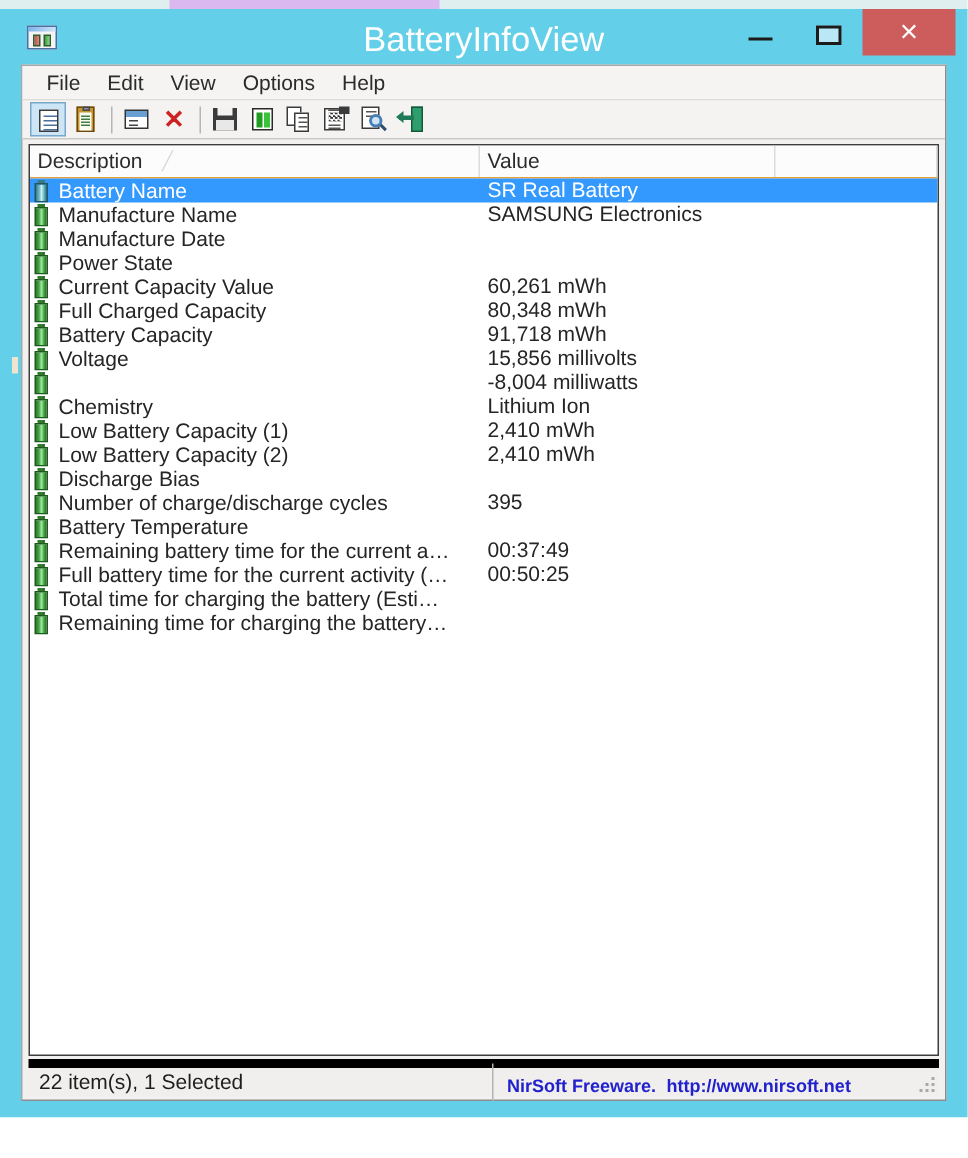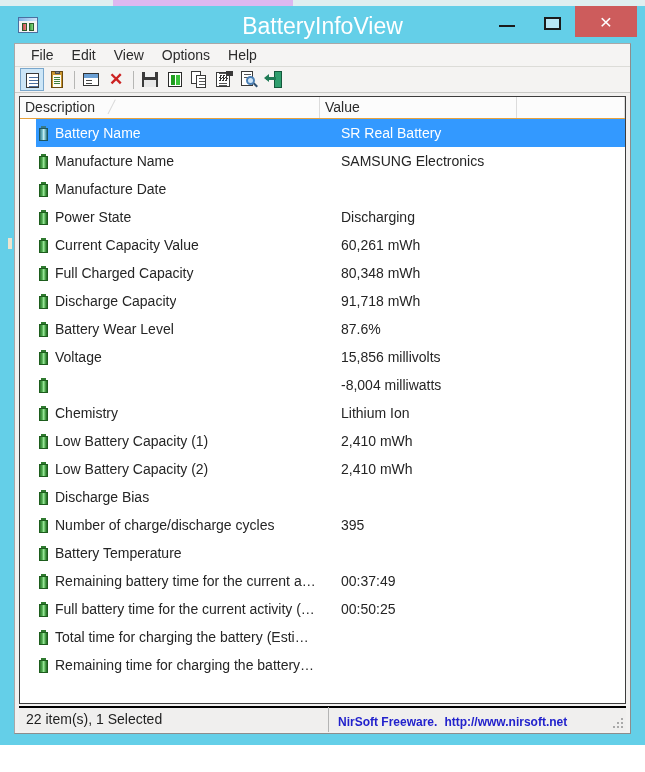--- a/index.html
+++ b/index.html
@@ -283,23 +283,22 @@
   #col-desc { width: 300px; }
   #col-value { width: 197px; }
   #col-extra { width: 108px; }
   #sort-mark {
     position: absolute; left: 88px; top: 3px;
     font-size: 12px; color: #d9d9d9;
   }
 
   #lv-rows { position: relative; }
   .lv-row {
-    display: flex; height: 28px; align-items: center;
+    display: flex; height: 16px; align-items: center;
     cursor: default;
-    margin-left: 16px;
   }
   .lv-row.selected { background: #3399ff; }
   .lv-row.selected .cell { color: #ffffff; }
 
   .cell-desc {
     width: 300px; display: flex; align-items: center;
     padding-left: 3px; overflow: hidden;
   }
   .cell-value { width: 197px; padding-left: 5px; overflow: hidden; }
   .cell {
@@ -325,21 +324,21 @@
     background: linear-gradient(to right,#3a7a86 0%,#79c2cf 35%,#cdeff5 52%,#79c2cf 72%,#2f6d78 100%);
     border-color: #1d5760;
   }
   .lv-row.selected .bat-icon .cap { background: #3a7a86; }
 
   
   #statusbar {
     position: absolute; left: 4px; top: 662px;
     width: 607px; height: 25px;
     background: #f0efee;
-    border-top: 2px solid #000000;
+    border-top: 6px solid #000000;
     display: flex; align-items: center;
   }
   #status-left {
     width: 310px; height: 25px;
     padding-left: 7px; padding-top: 4px;
     font-size: 14px; color: #1e1e1e;
     border-right: 1px solid #b4b4b4;
   }
   #status-right {
     flex: 1; padding-left: 9px; padding-top: 4px;
@@ -531,21 +530,20 @@
             <div class="cell-value"><span class="cell"></span></div>
           </div>
           <div class="lv-row">
             <div class="cell-desc">
               <span class="bat-icon">
                 <span class="cap"></span>
                 <span class="body"></span>
               </span>
               <span class="cell">Power State</span>
             </div>
-            <div class="cell-value"><span class="cell">Discharging</span></div>
           </div>
           <div class="lv-row">
             <div class="cell-desc">
               <span class="bat-icon">
                 <span class="cap"></span>
                 <span class="body"></span>
               </span>
               <span class="cell">Current Capacity Value</span>
             </div>
             <div class="cell-value"><span class="cell">60,261 mWh</span></div>
@@ -559,33 +557,23 @@
               <span class="cell">Full Charged Capacity</span>
             </div>
             <div class="cell-value"><span class="cell">80,348 mWh</span></div>
           </div>
           <div class="lv-row">
             <div class="cell-desc">
               <span class="bat-icon">
                 <span class="cap"></span>
                 <span class="body"></span>
               </span>
-              <span class="cell">Discharge Capacity</span>
+              <span class="cell">Battery Capacity</span>
             </div>
             <div class="cell-value"><span class="cell">91,718 mWh</span></div>
-          </div>
-          <div class="lv-row">
-            <div class="cell-desc">
-              <span class="bat-icon">
-                <span class="cap"></span>
-                <span class="body"></span>
-              </span>
-              <span class="cell">Battery Wear Level</span>
-            </div>
-            <div class="cell-value"><span class="cell">87.6%</span></div>
           </div>
           <div class="lv-row">
             <div class="cell-desc">
               <span class="bat-icon">
                 <span class="cap"></span>
                 <span class="body"></span>
               </span>
               <span class="cell">Voltage</span>
             </div>
             <div class="cell-value"><span class="cell">15,856 millivolts</span></div>

